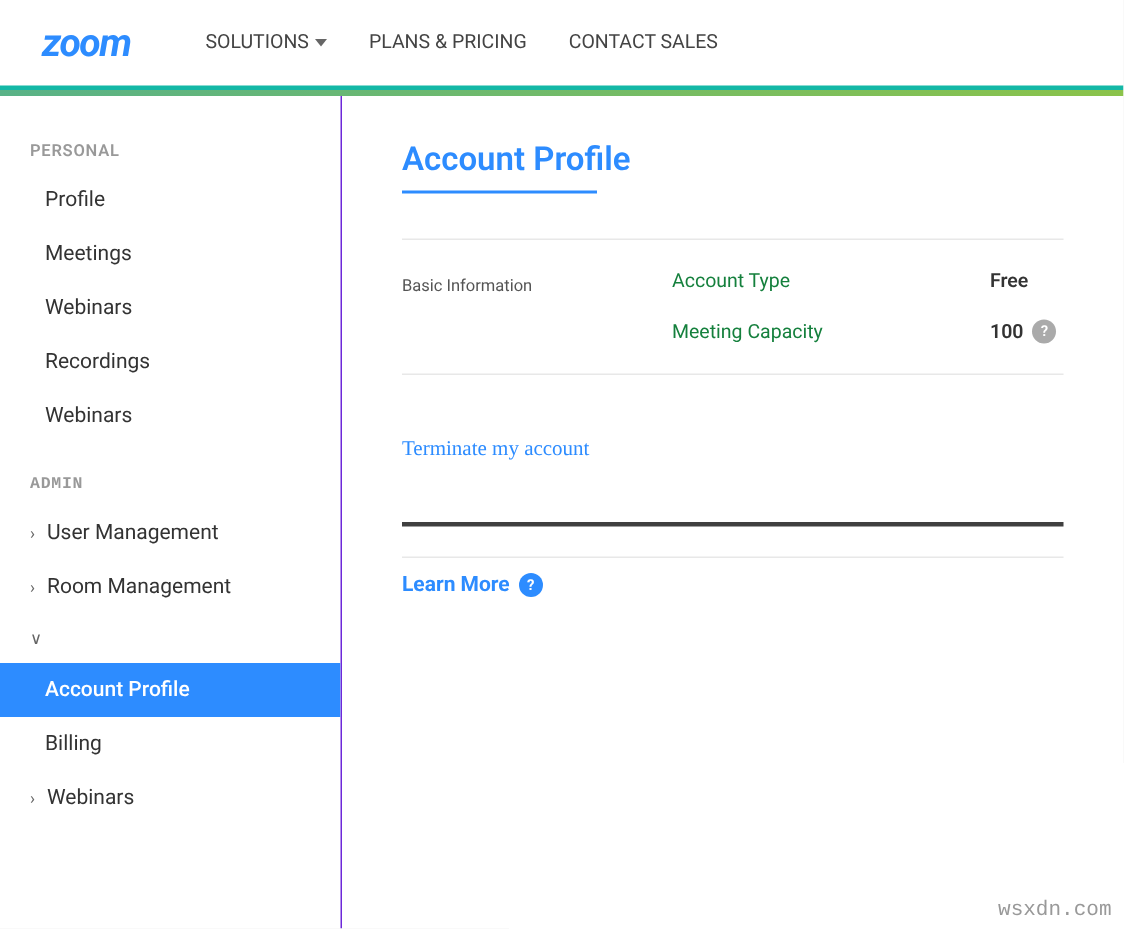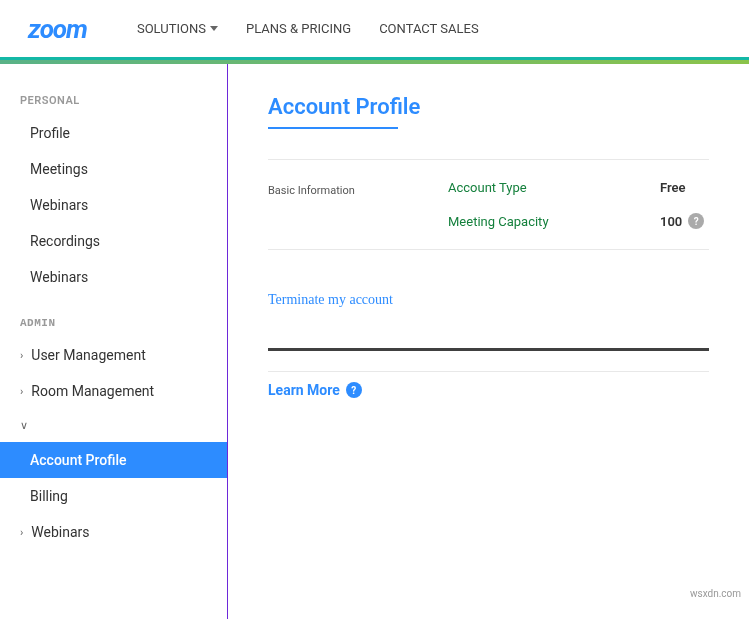--- a/index.html
+++ b/index.html
@@ -220,24 +220,25 @@
       color: #fff;
       font-size: 10px;
       display: inline-flex;
       align-items: center;
       justify-content: center;
       font-style: normal;
     }
 
     .watermark {
       position: fixed;
-      bottom: 20px;
+      bottom: 4px;
       right: 8px;
-      font-size: 10px;
+      font-size: 14px;
       color: #999;
+      font-family: Liberation Mono, monospace;
     }
   </style>
 </head>
 <body>
 
 <nav class="top-nav">
   <div class="logo">zoom</div>
   <div class="nav-links">
     <a class="nav-link">
       <span>SOLUTIONS</span>

